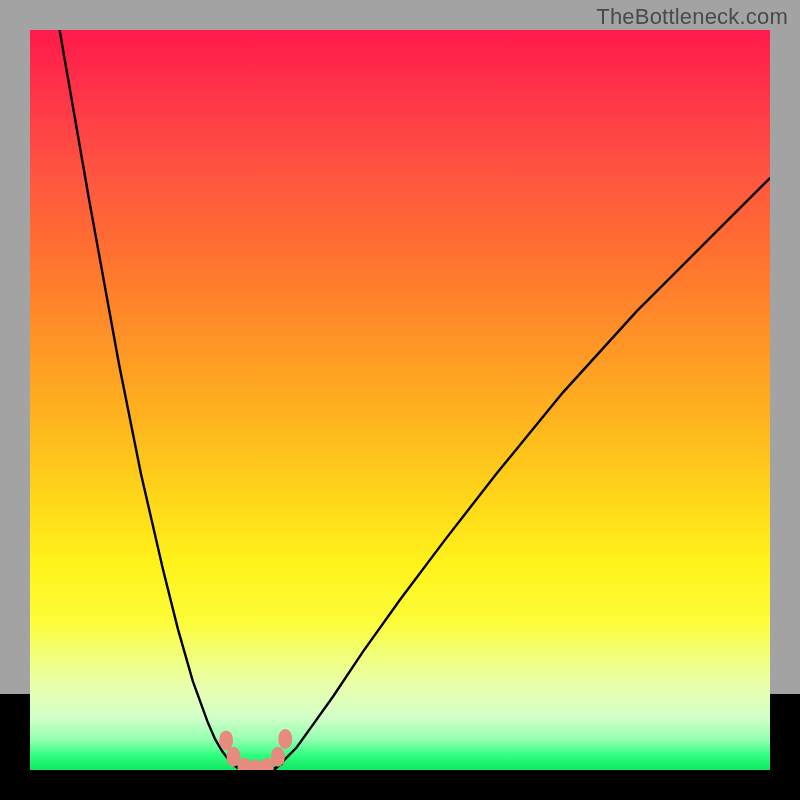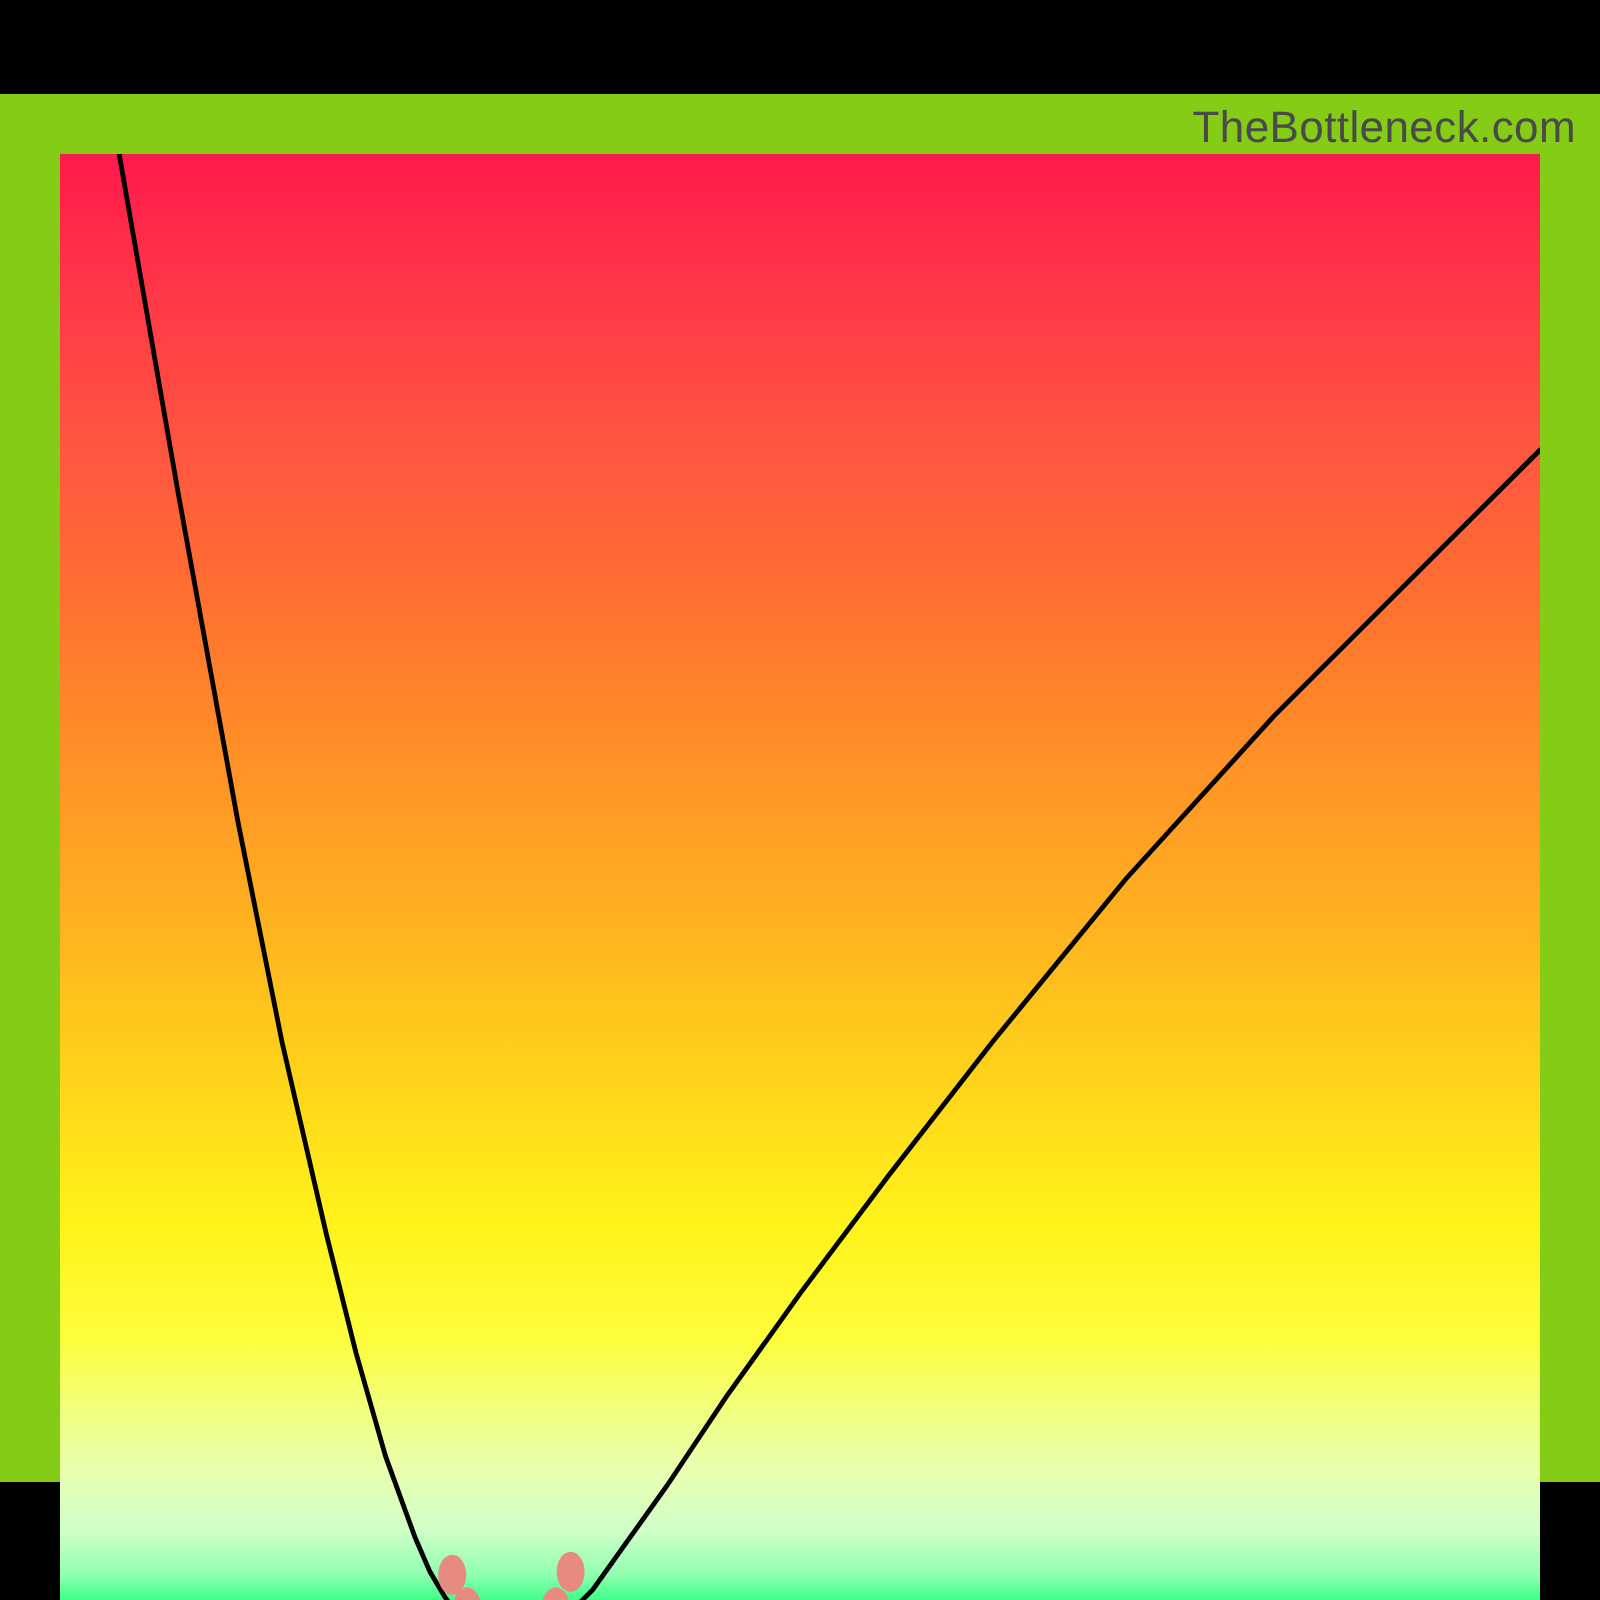--- a/index.html
+++ b/index.html
@@ -10,22 +10,21 @@
     overflow: hidden;
     background: #000;
     font-family: Arial, Helvetica, sans-serif;
   }
   .frame {
     position: absolute;
     left: 0;
     top: 0;
     width: 800px;
     height: 694px;
-    background: #84cc16;
-    margin-top: 47px;
+    background: #a3a3a3;
   }
   .plot {
     position: absolute;
     left: 30px;
     top: 30px;
     width: 740px;
     height: 740px;
   }
   .gradient-bg {
     position: absolute;

